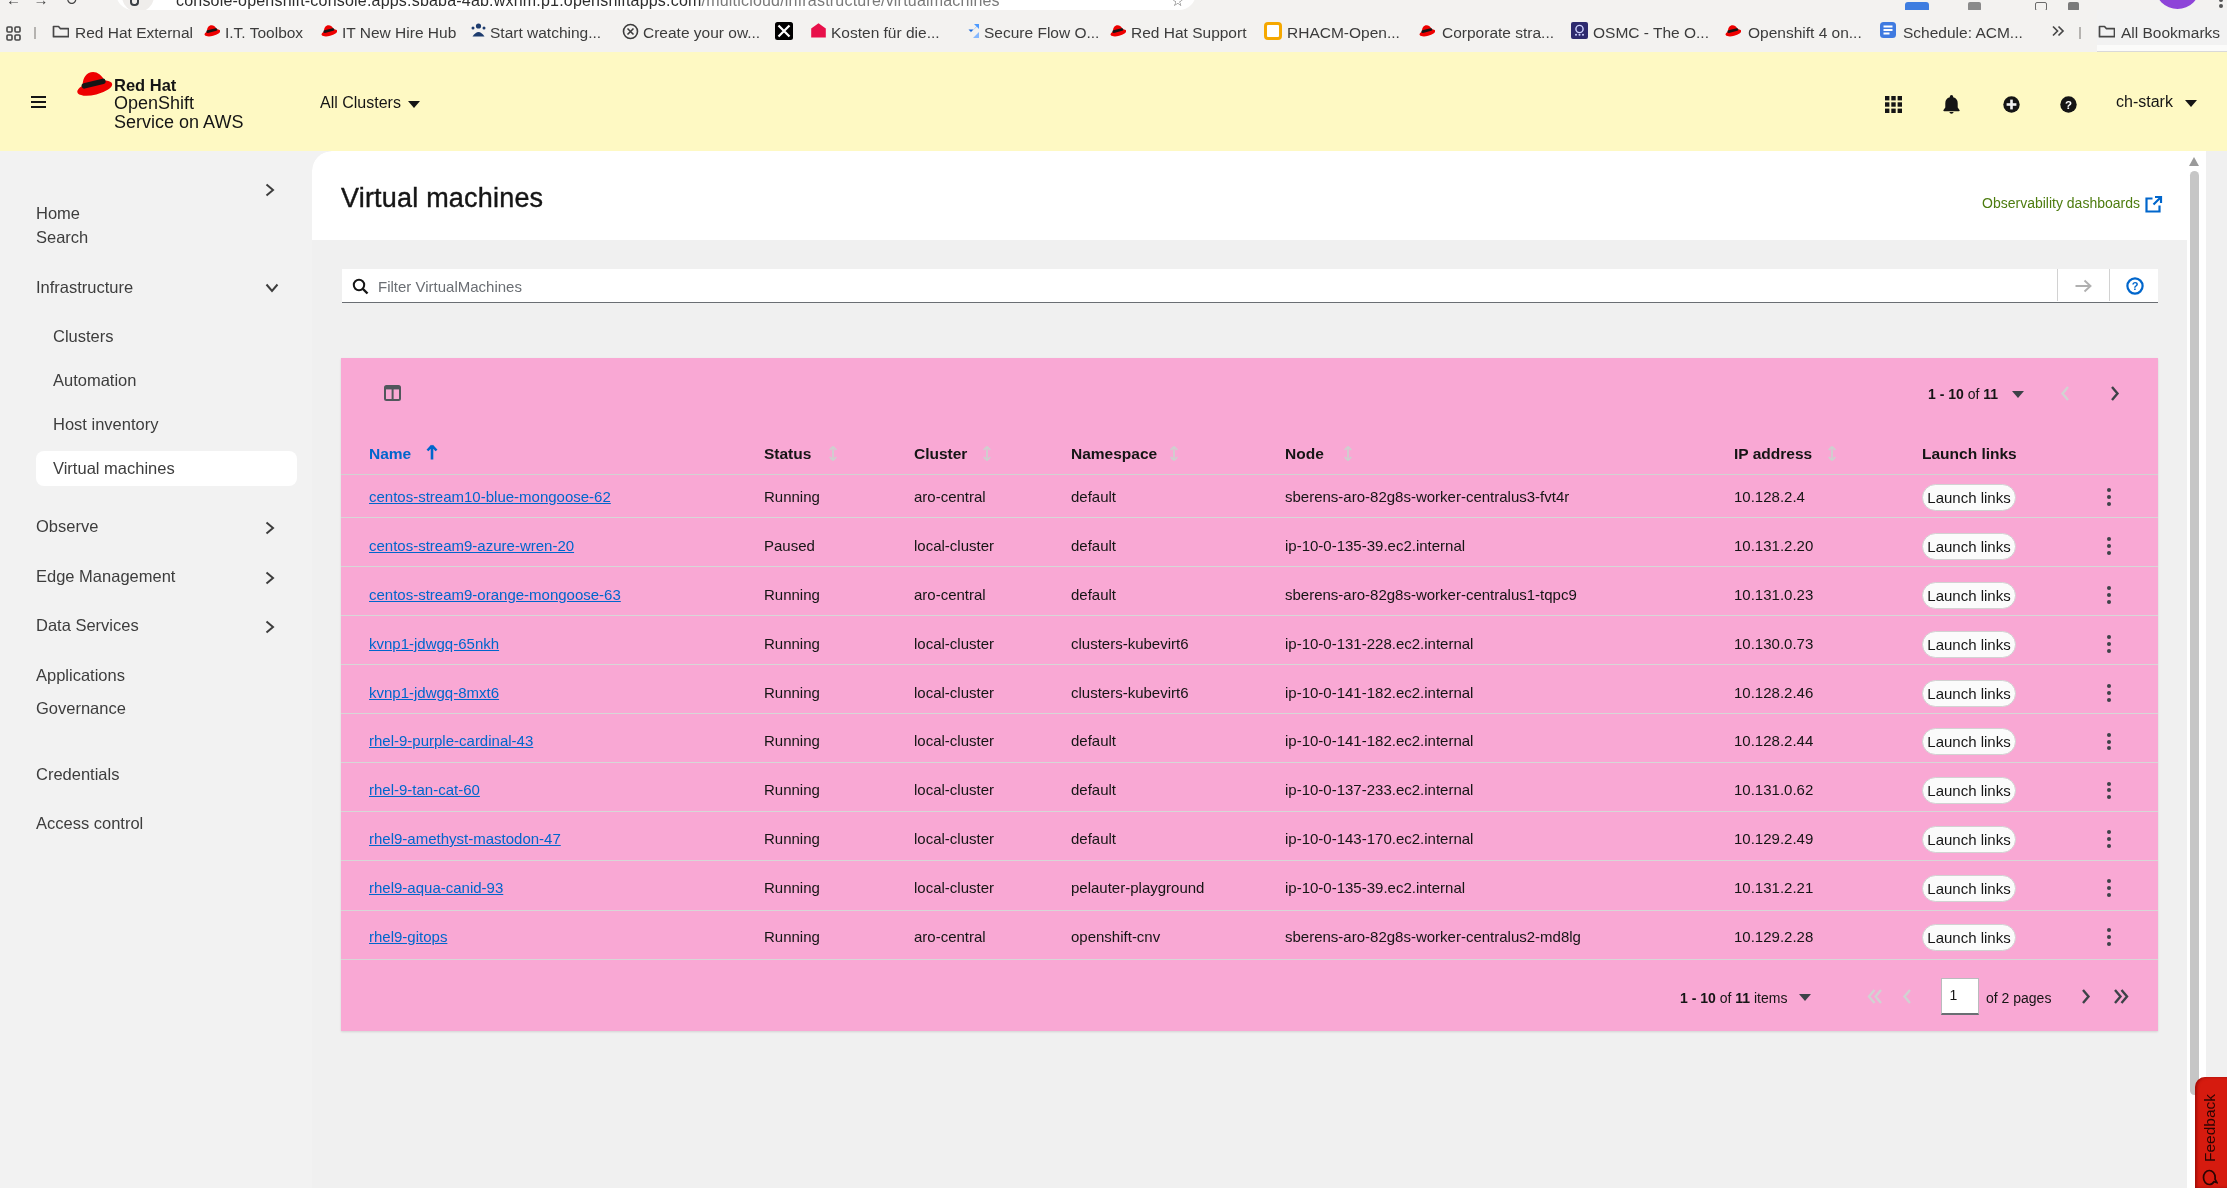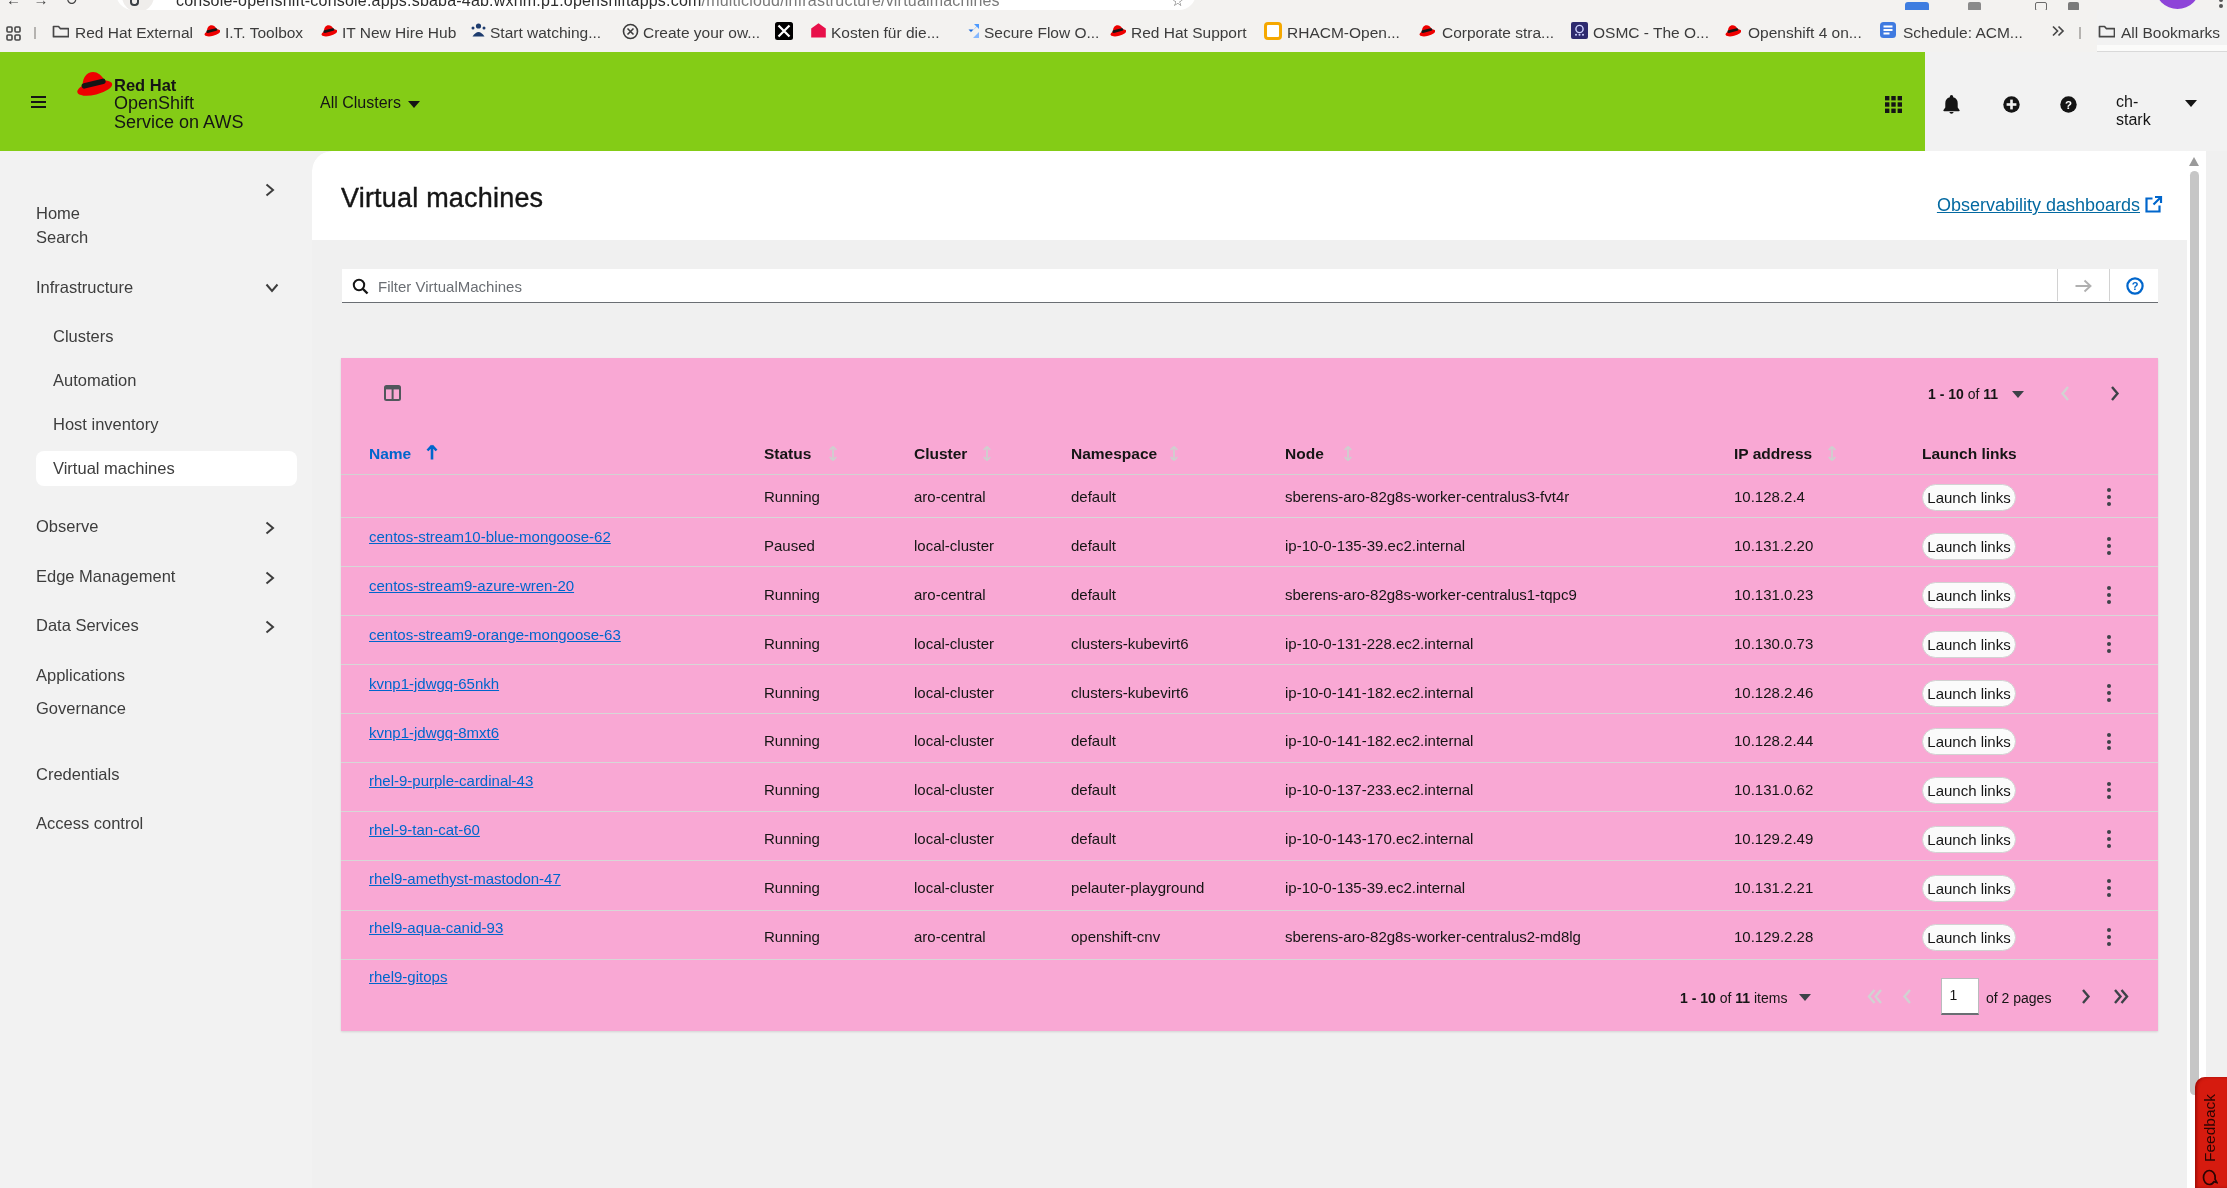--- a/index.html
+++ b/index.html
@@ -10,57 +10,57 @@
   
   #urlrow { left:0; top:0; width:2227px; height:10px; background:#f3f2f0; overflow:hidden; }
   #urlpill { left:116px; top:-24px; width:1080px; height:34px; background:#ffffff; border-radius:17px; }
   .urltxt { top:-8px; font-size:16px; color:#2d2d2d; letter-spacing:0.2px; }
   .urlgray { color:#7a7a7a; }
 
   #bookbar { left:0; top:10px; width:2097px; height:42px; background:#f3f2f0; }
   .bm { position:absolute; top:2px; height:42px; display:flex; align-items:center; font-size:15.5px; color:#3c3c3c; white-space:nowrap; }
 
   
-  #masthead { left:0; top:52px; width:1925px; height:99px; background:#84cc16; }
+  #masthead { left:0; top:52px; width:2227px; height:99px; background:#fef9c3; }
   #burger { left:31px; top:44px; width:15px; height:12px; }
   #burger div { height:2.4px; background:#151515; margin-bottom:2.6px; }
   .logotext { left:114px; font-size:18px; color:#151515; line-height:19px; }
   #allclusters { left:320px; top:42px; font-size:16px; color:#151515; }
 
   .mh-ic { position:absolute; top:94px; }
   #chstark { left:2116px; top:41px; font-size:16px; color:#151515; }
   .caret { width:0; height:0; border-left:6px solid transparent; border-right:6px solid transparent; border-top:7px solid #151515; display:inline-block; }
 
   
   #sidebar { left:0; top:151px; width:312px; height:1037px; background:#f2f2f2; }
   .nav { position:absolute; left:36px; font-size:16.5px; color:#3d3d3d; }
   .nav2 { position:absolute; left:53px; font-size:16.5px; color:#3d3d3d; }
   .navchev { position:absolute; left:264px; }
   #selpill { left:36px; top:300px; width:261px; height:35px; background:#ffffff; border-radius:8px; }
 
   
   #pane { left:312px; top:151px; width:1894px; height:1037px; background:#f0f0f0; border-radius:20px 20px 0 0; overflow:hidden; }
   #pagehead { left:0; top:0; width:1894px; height:89px; background:#ffffff; border-radius:20px 20px 0 0; }
   #title { left:29px; top:32px; font-size:27px; color:#151515; font-weight:500; letter-spacing:0.2px; -webkit-text-stroke:0.4px #151515; }
-  #obslink { right:66px; top:44px; font-size:18px; color:#0369a1; text-decoration:underline; }
+  #obslink { right:66px; top:44px; font-size:14px; color:#4d7c0f; }
 
   
   #filterbox { left:30px; top:118px; width:1816px; height:34px; background:#ffffff; border-bottom:1.6px solid #6a6e73; }
   #filterph { left:36px; top:8.5px; font-size:15px; color:#6a6e73; }
   .vsep { position:absolute; top:0; width:1px; height:32px; background:#d2d2d2; }
 
   
   #card { left:29px; top:207px; width:1817px; height:673px; background:#f9a8d4; box-shadow:0 1px 2px rgba(0,0,0,0.12); }
   .cardrel { position:absolute; }
 
   
   .th { position:absolute; font-size:15.5px; font-weight:bold; color:#151515; top:87px; }
   .sorti { top:87px; width:12px; height:17px; }
   .td { position:absolute; font-size:15px; color:#151515; top:15px; }
-  .namelink { color:#0066cc; text-decoration:underline;margin-top:40px; }
+  .namelink { color:#0066cc; text-decoration:underline; }
   .row { position:absolute; left:0; width:1817px; height:49px; }
   .pill { position:absolute; left:1581px; top:11px; width:94px; height:27px; border:1px solid #d2d2d2; border-radius:14px; background:#fbfbfb; font-size:15px; color:#151515; text-align:center; line-height:25px; }
   .kebab { position:absolute; left:1766px; top:15.5px; width:4px; }
   .kdot { width:4px; height:4px; border-radius:2px; background:#3d4248; margin-bottom:2.8px; }
 
   .pgbold { font-weight:bold; }
 
   
   #sbtrack { left:2187px; top:151px; width:19px; height:1037px; background:#ffffff; }
   #sbthumb { left:2190px; top:171px; width:9px; height:924px; background:#c6c6c6; border-radius:4.5px; }

